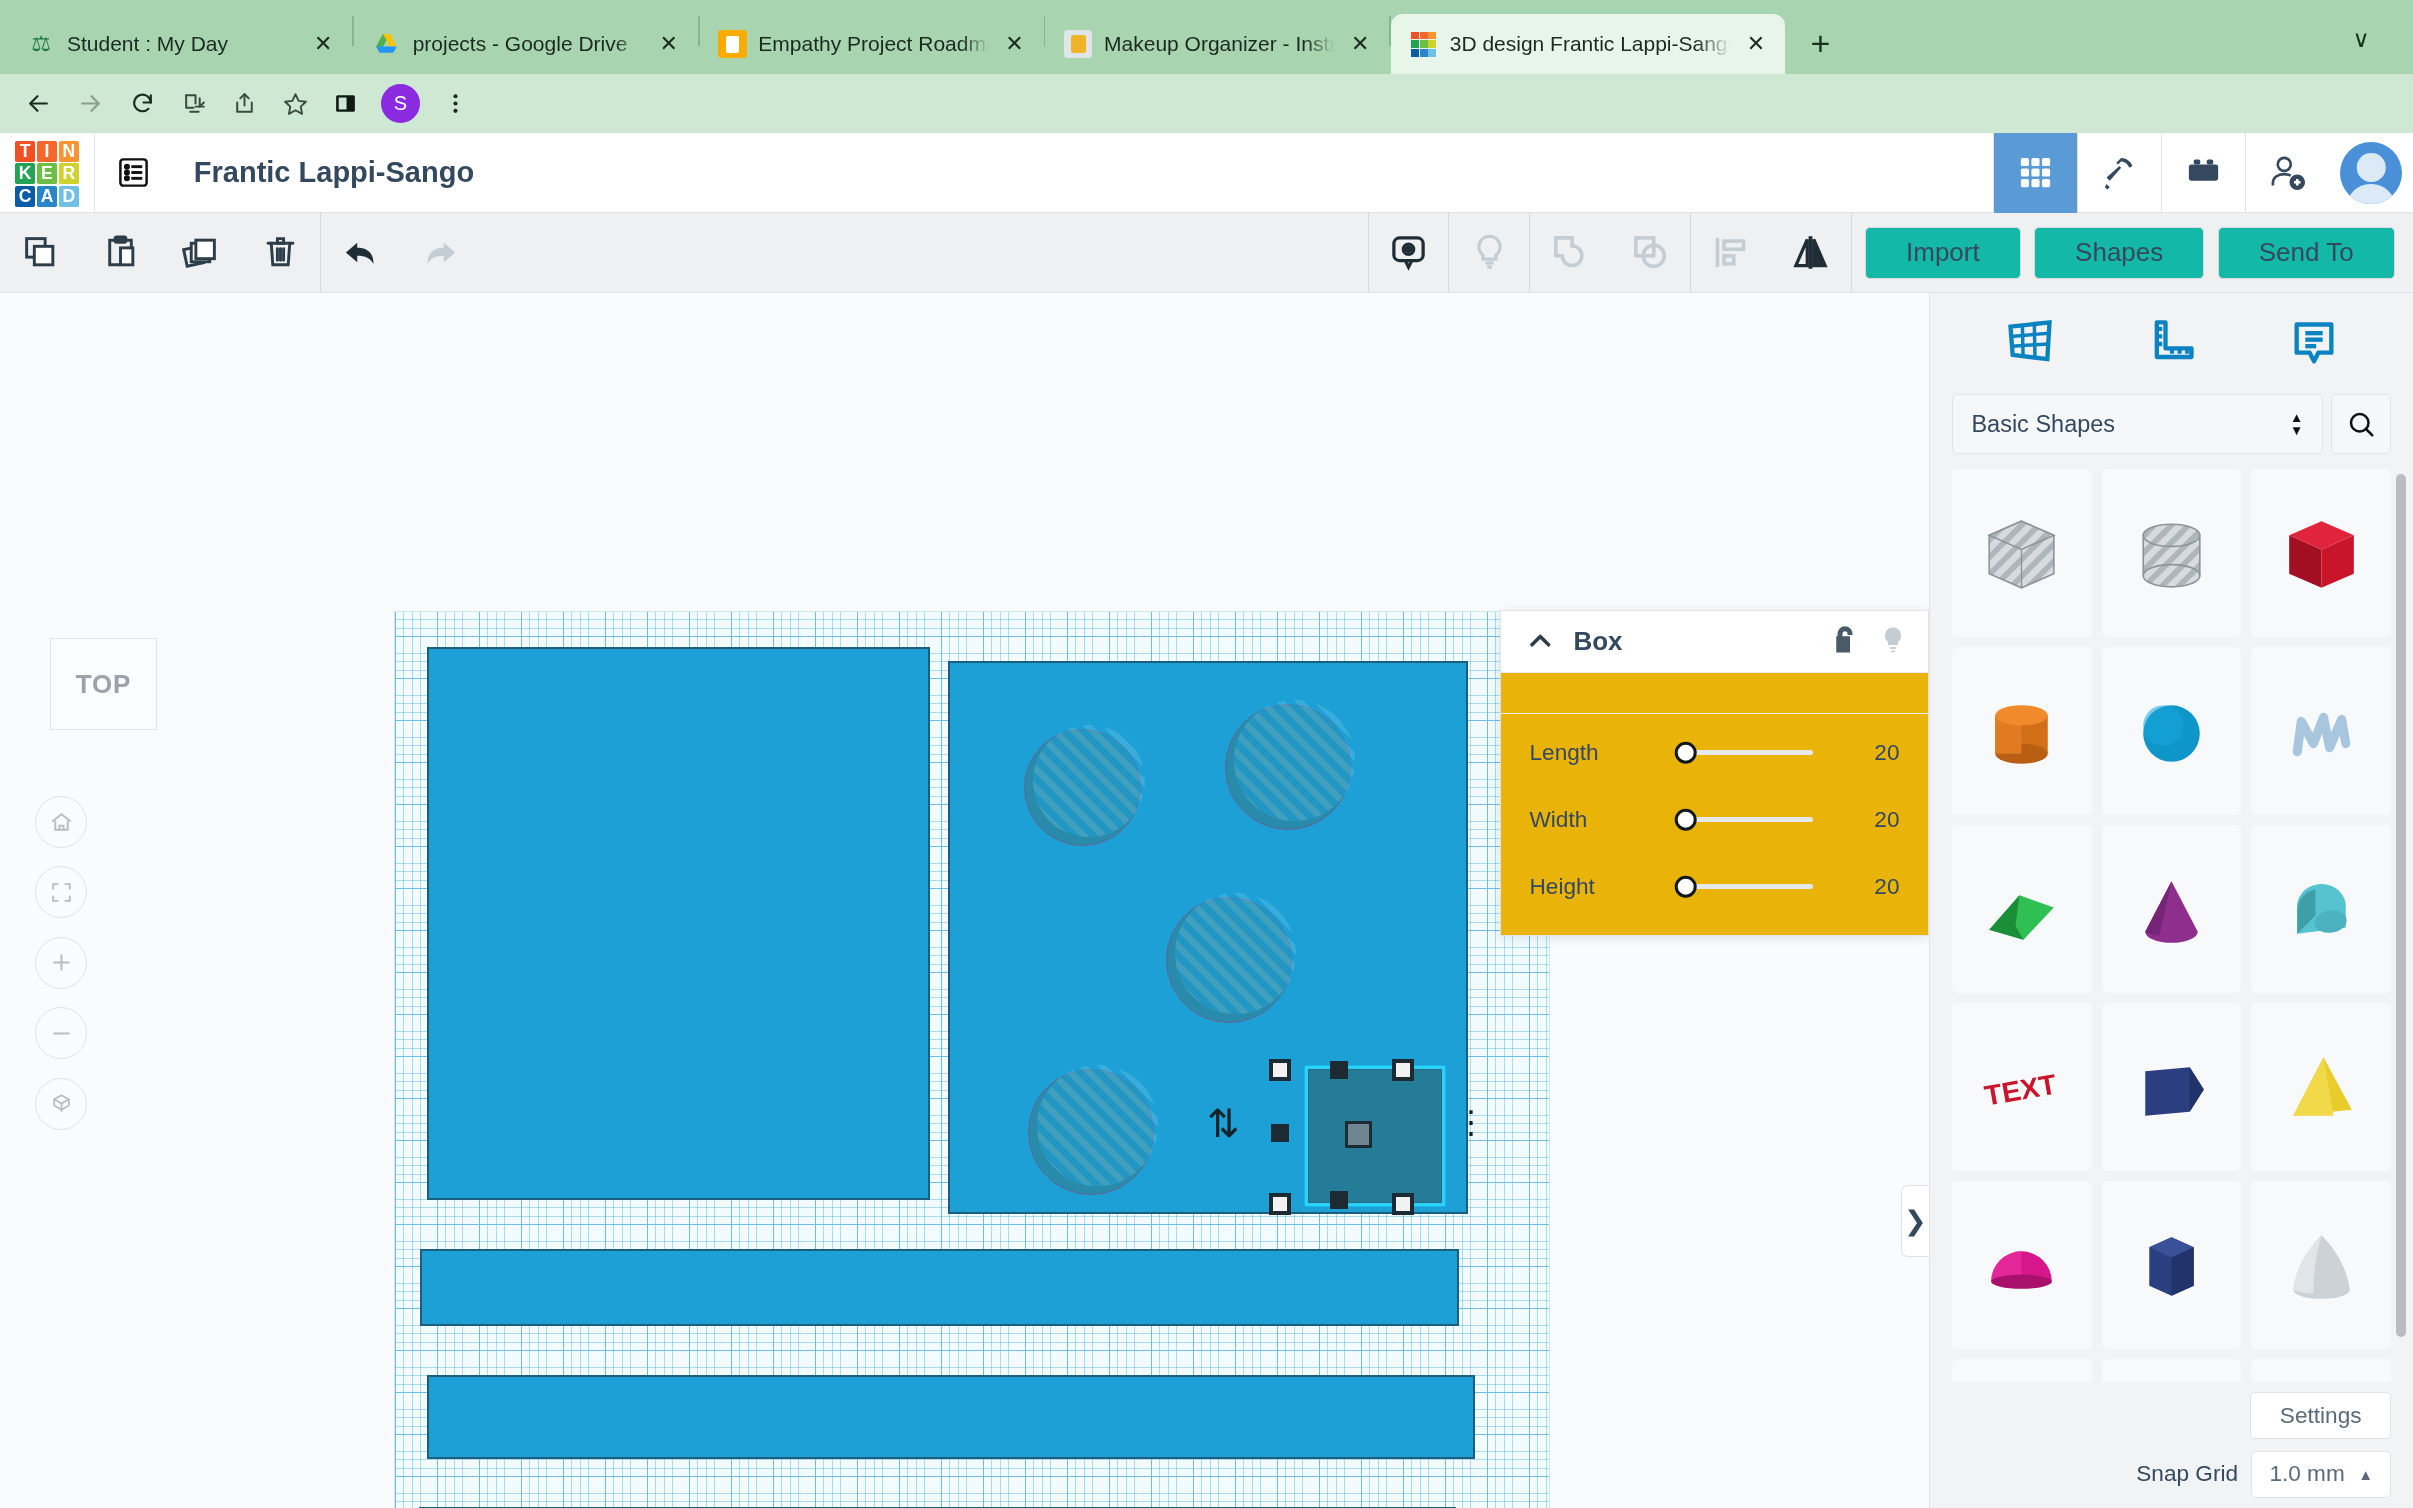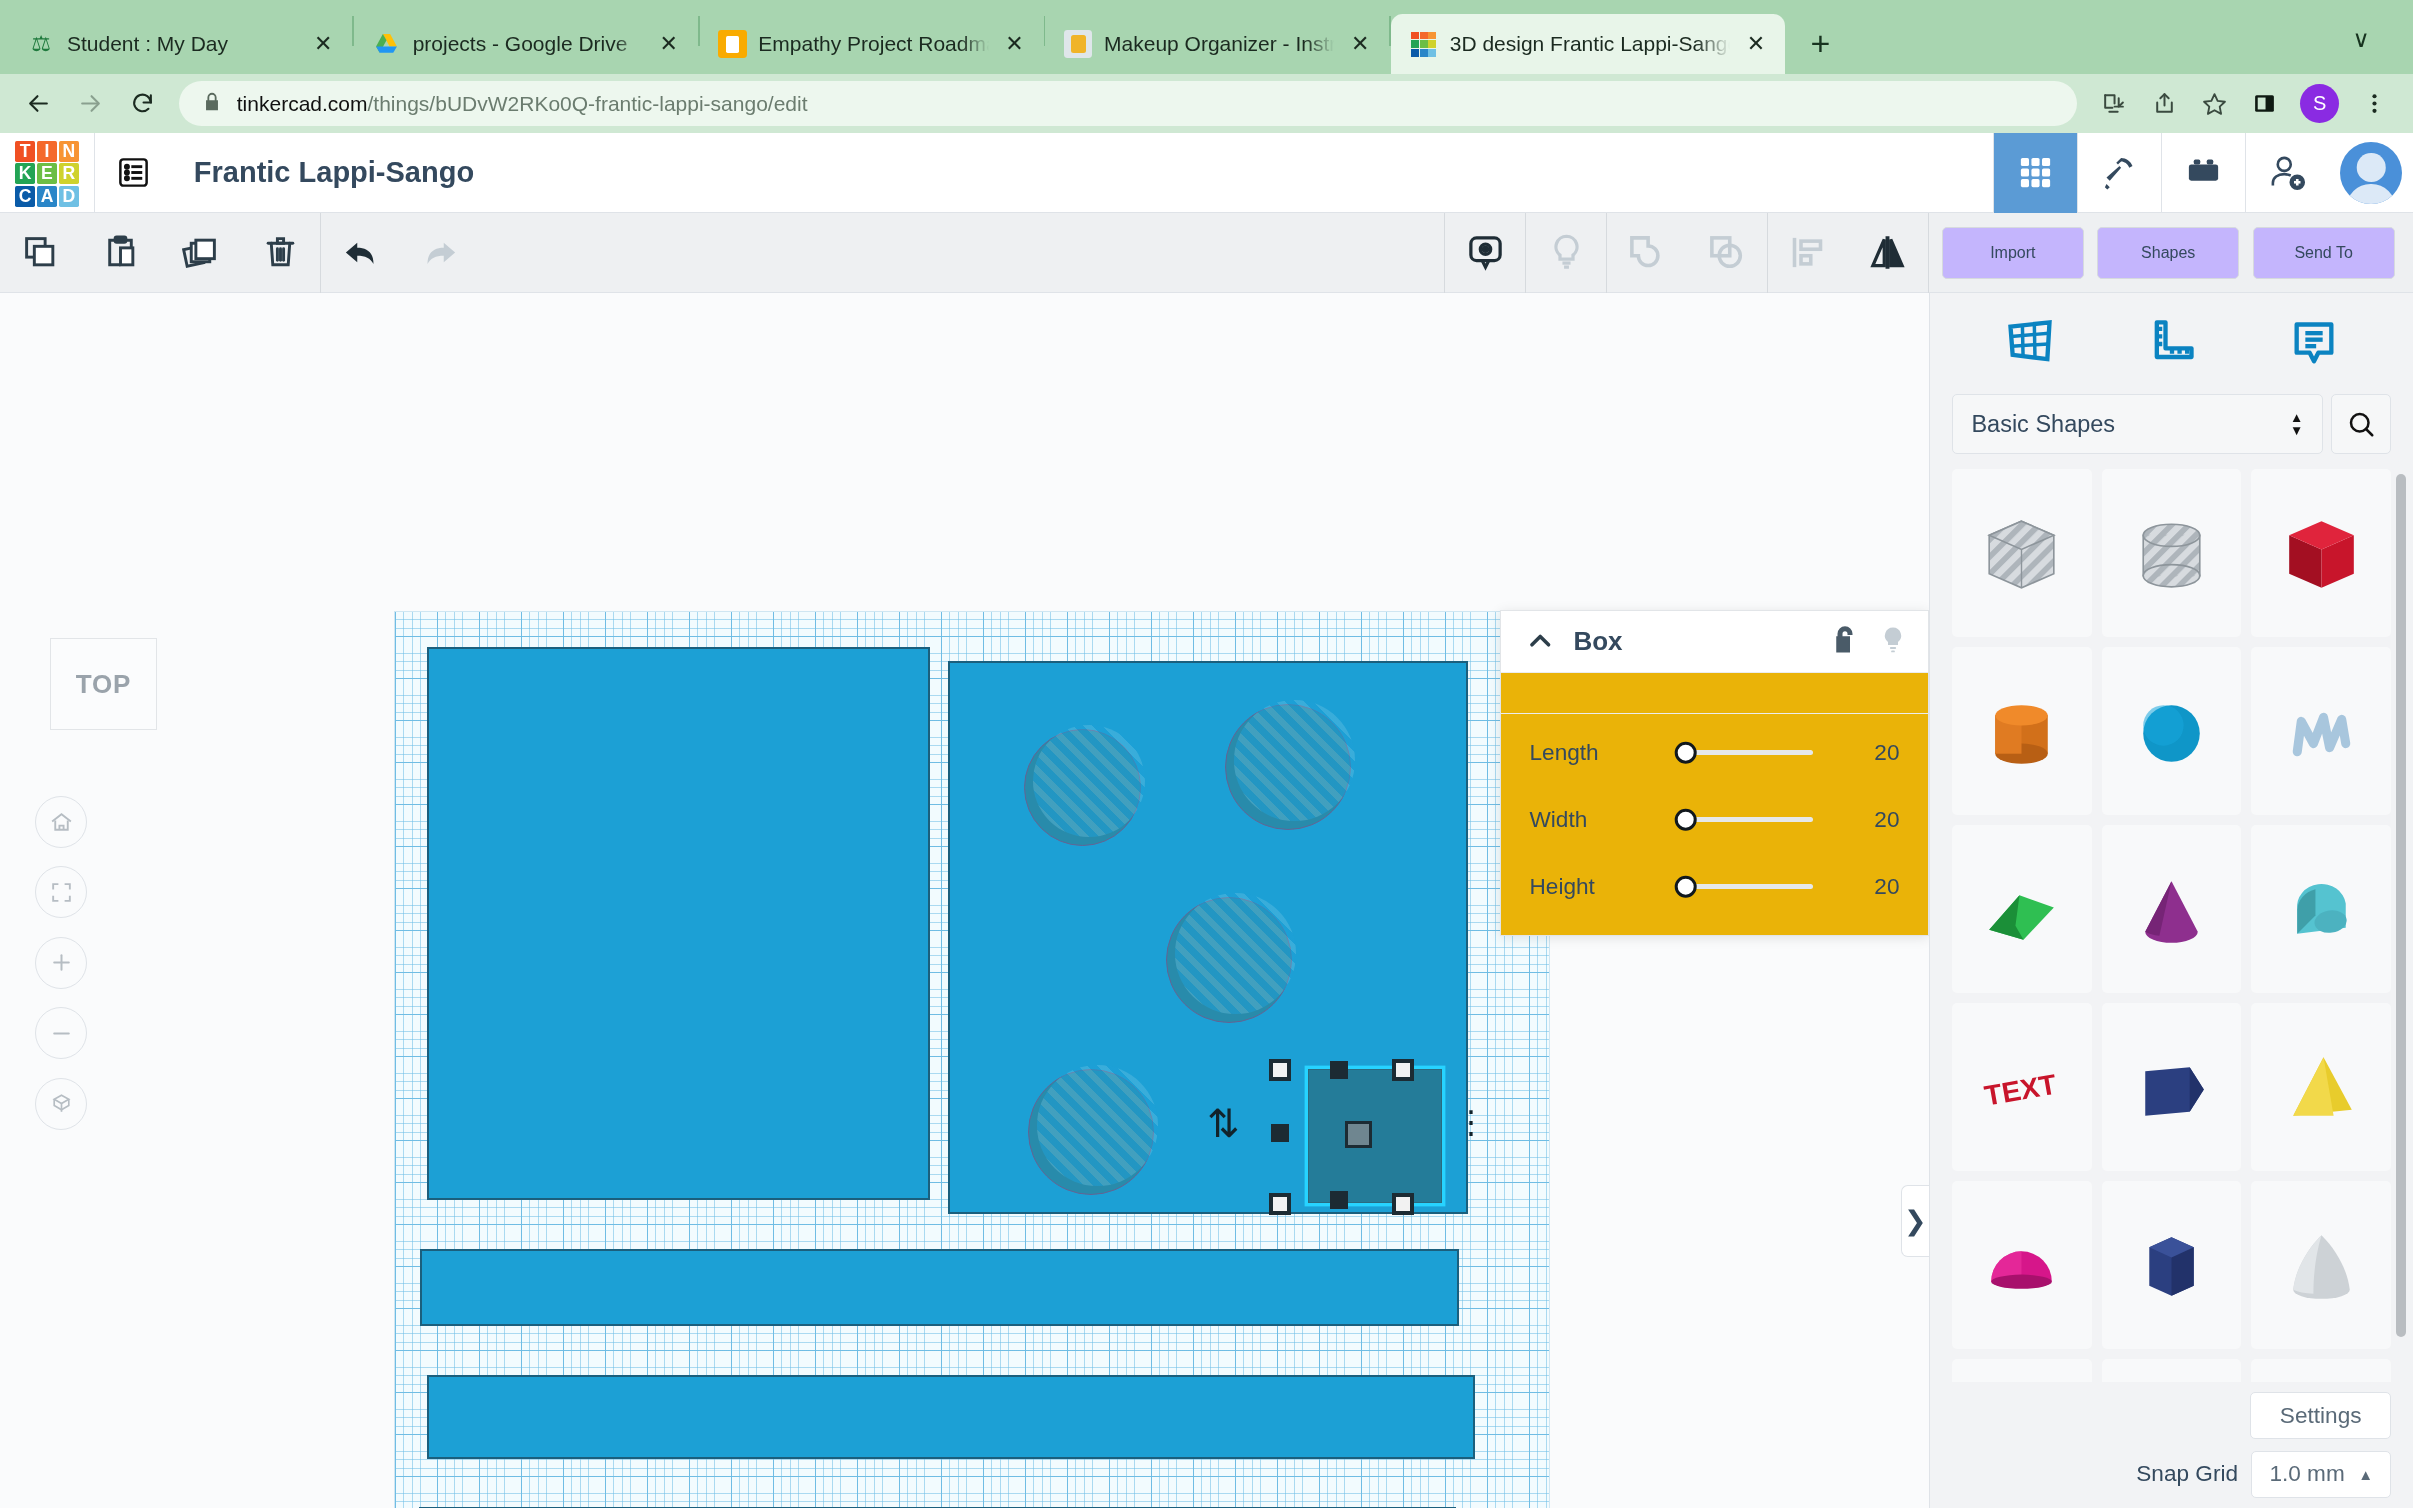--- a/index.html
+++ b/index.html
@@ -50,21 +50,21 @@
   .hdr-avatar { width:84px; height:80px; display:flex; align-items:center; justify-content:center; }
   .av-circle { width:62px; height:62px; border-radius:50%; background:#4a90d9; position:relative; overflow:hidden; }
   .av-circle::before { content:""; position:absolute; left:50%; top:11.7px; width:28.5px; height:28.5px; border-radius:50%; background:#dce9f7; transform:translateX(-50%); }
   .av-circle::after { content:""; position:absolute; left:50%; top:42px; width:49px; height:39px; border-radius:24px 24px 0 0; background:#dce9f7; transform:translateX(-50%); }
 
   .toolbar { height:80px; background:#eef0f2; display:flex; align-items:center; border-bottom:0.8px solid #dfe3e8; flex:none; }
   .tb-btn { width:80px; height:80px; display:flex; align-items:center; justify-content:center; }
   .tb-sep { width:0.8px; height:80px; background:#d6dade; }
   .tb-spacer { flex:1; }
   .tb-text-btn { height:52px; min-width:142px; padding:0 40px; border:0.8px solid #d6dade; border-radius:5px;
-                 background:#c4b5fd; color:#34495e; font-size:16px; display:flex; align-items:center; justify-content:center; margin-left:13.4px; }
+                 background:#14b8a6; color:#34495e; font-size:26px; display:flex; align-items:center; justify-content:center; margin-left:13.4px; }
   .tb-right-pad { width:18.4px; }
 
   .body-row { flex:1; display:flex; min-height:0; }
 
   
   .viewport { flex:1; position:relative; background:#fafbfc; overflow:hidden; }
   .viewcube { position:absolute; left:50px; top:345px; width:107px; height:92px; border:0.8px solid #e2e5e8; background:#fbfcfd;
               display:flex; align-items:center; justify-content:center; color:#9aa3ab; font-size:26px; font-weight:bold; letter-spacing:0.8px; }
   .vbtns { position:absolute; left:35px; top:503px; display:flex; flex-direction:column; gap:18.4px; }
   .vbtn { width:52px; height:52px; border:0.8px solid #dfe3e8; border-radius:50%; display:flex; align-items:center; justify-content:center; background:transparent; }
@@ -214,28 +214,20 @@
           <line x1="4" y1="12" x2="19" y2="12"></line>
           <polyline points="13,5 20,12 13,19"></polyline>
         </svg>
     </div>
     <div class="navbtn">
       <svg viewBox="0 0 24 24" fill="none" stroke="#1b2a20" stroke-width="2" stroke-linecap="round">
           <path d="M20 11a8 8 0 1 0-2.3 6.1"></path>
           <polyline points="20,4 20,11 13,11"></polyline>
         </svg>
     </div>
-    <div class="urlbox">
-      <span>
-        <svg viewBox="0 0 24 24" width="22" height="22" fill="#5a6a5e">
-            <path d="M7 10V7a5 5 0 0 1 10 0v3h1.5v11h-13V10H7zm2 0h6V7a3 3 0 0 0-6 0v3z"></path>
-          </svg>
-      </span>
-      <span class="url-text"><span>tinkercad.com</span><span class="dim">/things/bUDvW2RKo0Q-frantic-lappi-sango/edit</span></span>
-    </div>
     <div class="omnibar-icons">
       <div class="oi">
         <svg viewBox="0 0 24 24" fill="none" stroke="#3a4a3f" stroke-width="1.9" stroke-linecap="round" stroke-linejoin="round">
             <path d="M4 4h9v8"></path>
             <path d="M4 4v12h7"></path>
             <polyline points="17,7 17,15 21,11"></polyline>
             <path d="M13 15h8"></path>
             <path d="M8 20h8"></path>
           </svg>
       </div>

